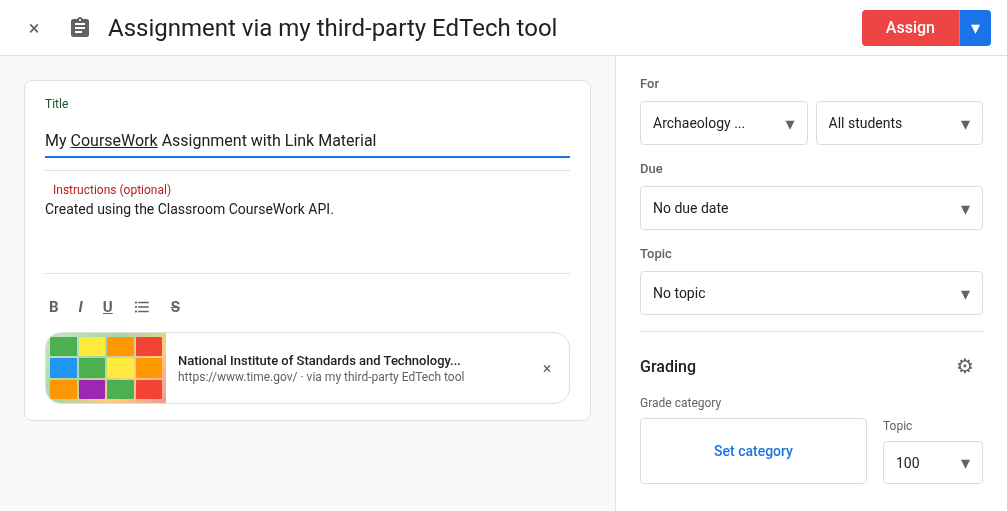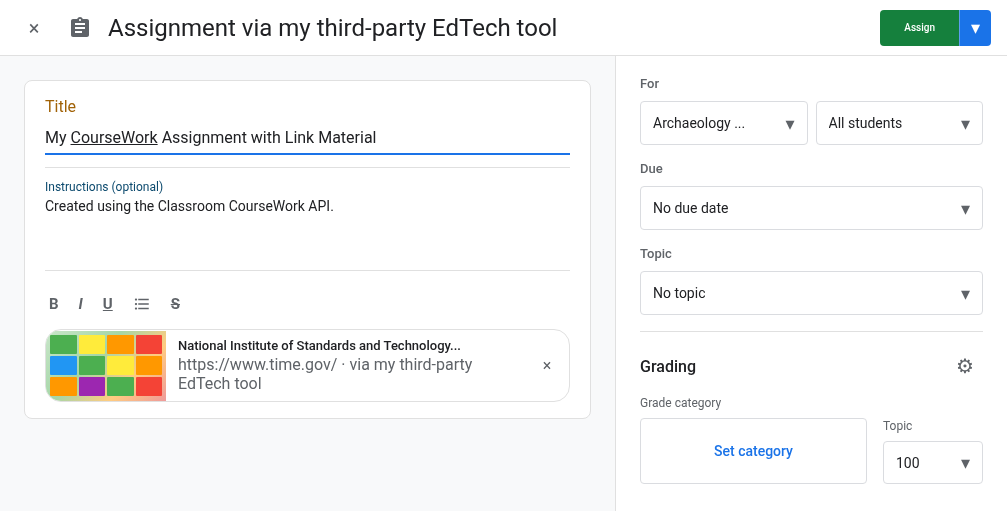--- a/index.html
+++ b/index.html
@@ -48,27 +48,27 @@
       flex: 1;
       font-size: 24px;
       color: #202124;
       font-weight: 400;
     }
     .assign-group {
       display: flex;
       align-items: center;
     }
     .btn-assign {
-      background: #15803d;
+      background: #ef4444;
       color: #fff;
       border: none;
       padding: 0 24px;
       height: 36px;
       border-radius: 4px 0 0 4px;
-      font-size: 10px;
+      font-size: 16px;
       font-weight: 500;
       cursor: pointer;
       font-family: inherit;
     }
     .btn-assign-dropdown {
       background: #1a73e8;
       color: #fff;
       border: none;
       border-left: 1px solid rgba(255,255,255,0.3);
       width: 32px;
@@ -97,39 +97,40 @@
 
     .card {
       background: #fff;
       border-radius: 8px;
       border: 1px solid #e0e0e0;
       padding: 16px 20px;
       margin-bottom: 16px;
     }
 
     .field-label {
-      font-size: 16px;
-      color: #a16207;
-      margin-bottom: 8px;
+      font-size: 12px;
+      color: #14532d;
+      margin-bottom: 16px;
     }
     .title-text {
       font-size: 16px;
       color: #202124;
       padding: 4px 0 6px;
       border-bottom: 2px solid #1a73e8;
       width: 100%;
     }
     .title-text u { text-decoration: underline; }
 
     .divider { border: none; border-top: 1px solid #e0e0e0; margin: 12px 0; }
 
     .instructions-label {
       font-size: 12px;
-      color: #0c4a6e;
+      color: #b91c1c;
       margin-bottom: 4px;
+      margin-left: 8px;
     }
     .instructions-text {
       font-size: 14px;
       color: #202124;
       min-height: 60px;
       padding-bottom: 8px;
     }
 
     .toolbar {
       display: flex;
@@ -197,21 +198,21 @@
       flex: 1;
       padding: 8px 12px;
     }
     .attachment-title {
       font-size: 13px;
       color: #202124;
       font-weight: 500;
       margin-bottom: 2px;
     }
     .attachment-url {
-      font-size: 16px;
+      font-size: 12px;
       color: #5f6368;
     }
     .attachment-close {
       width: 36px;
       height: 36px;
       display: flex;
       align-items: center;
       justify-content: center;
       cursor: pointer;
       color: #5f6368;

